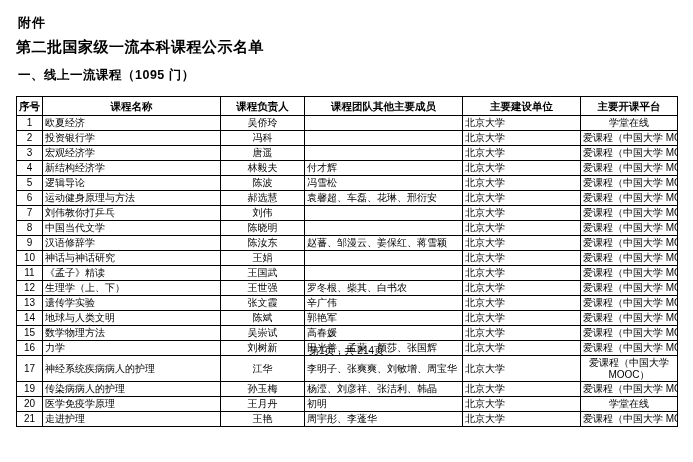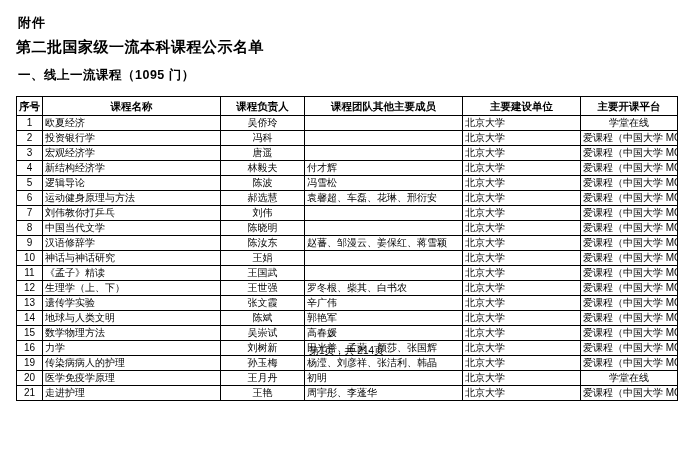--- a/index.html
+++ b/index.html
@@ -226,20 +226,28 @@
           <td class="c-platform">爱课程（中国大学 MOOC）</td>
         </tr>
         <tr>
           <td class="c-idx">16</td>
           <td class="c-name">力学</td>
           <td class="c-leader">刘树新</td>
           <td class="c-members">田光善、孟蒙、颜莎、张国辉</td>
           <td class="c-unit">北京大学</td>
           <td class="c-platform">爱课程（中国大学 MOOC）</td>
         </tr>
+        <tr class="tall">
+          <td class="c-idx">17</td>
+          <td class="c-name">神经系统疾病病人的护理</td>
+          <td class="c-leader">江华</td>
+          <td class="c-members">李明子、张爽爽、刘敏增、周宝华</td>
+          <td class="c-unit">北京大学</td>
+          <td class="c-platform">爱课程（中国大学 MOOC）</td>
+        </tr>
         <tr>
           <td class="c-idx">19</td>
           <td class="c-name">传染病病人的护理</td>
           <td class="c-leader">孙玉梅</td>
           <td class="c-members">杨滢、刘彦祥、张洁利、韩晶</td>
           <td class="c-unit">北京大学</td>
           <td class="c-platform">爱课程（中国大学 MOOC）</td>
         </tr>
         <tr>
           <td class="c-idx">20</td>

